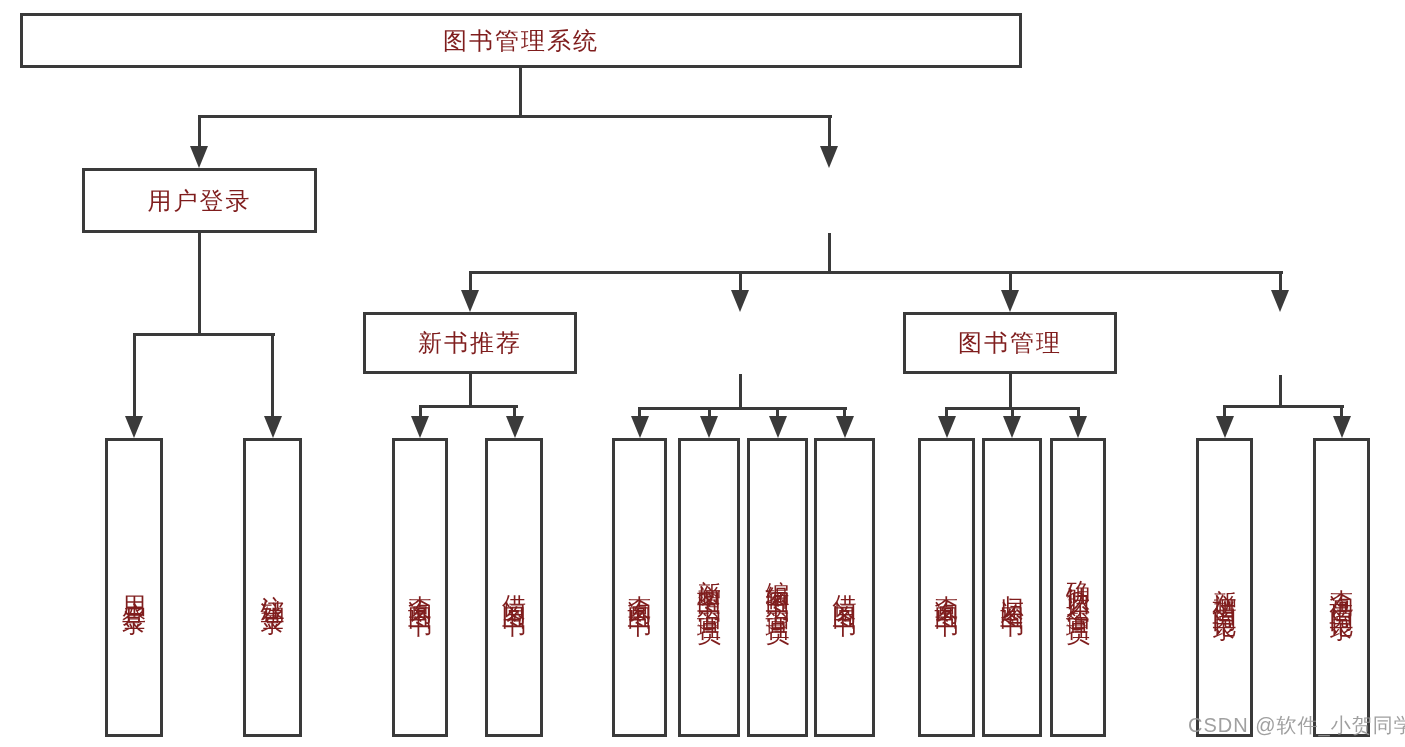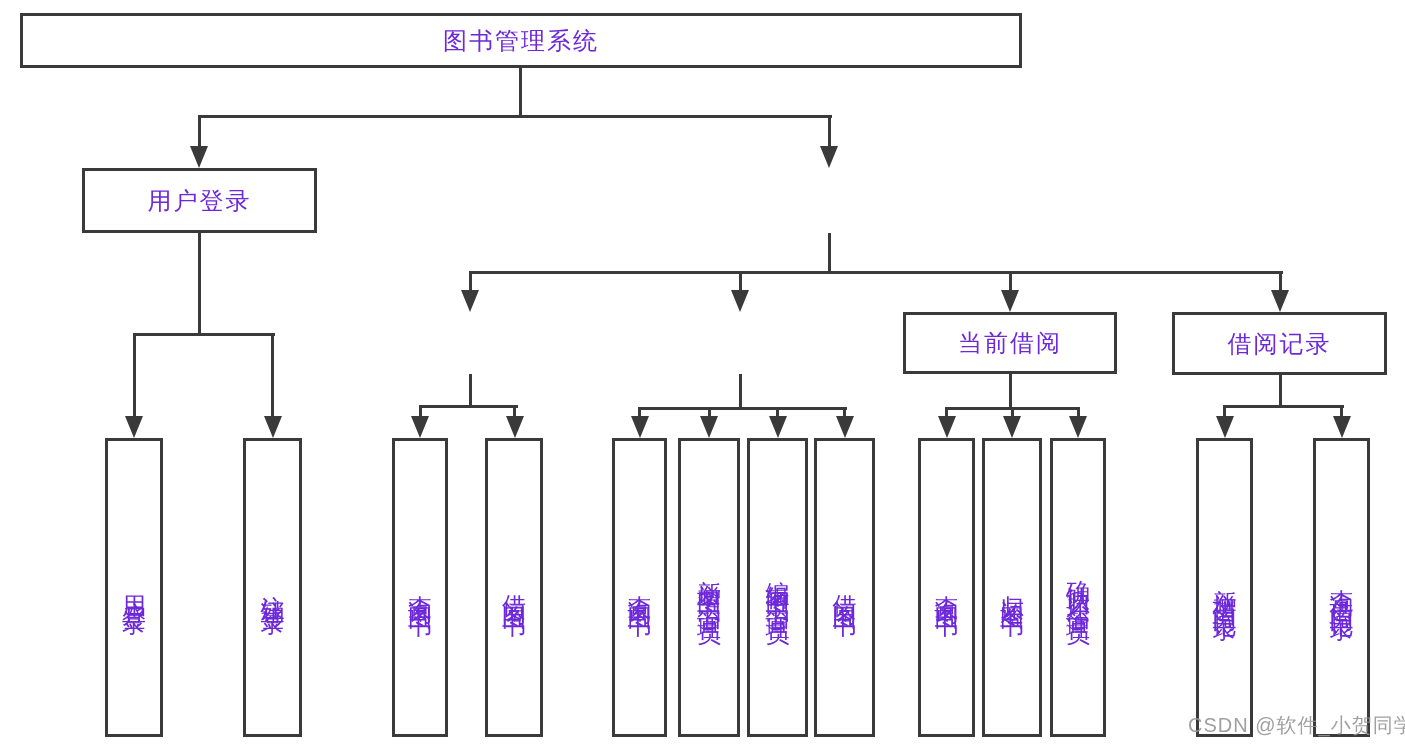--- a/index.html
+++ b/index.html
@@ -11,21 +11,21 @@
     overflow:hidden;
   }
   .box{
     position:absolute;
     box-sizing:border-box;
     border:3px solid #3a3a3a;
     background:#ffffff;
     display:flex;
     align-items:center;
     justify-content:center;
-    color:#6d28d9;
+    color:#7f1d1d;
   }
   .box.h span{
     font-size:24px;
     letter-spacing:2px;
     white-space:nowrap;
   }
   .box.v span{
     writing-mode:vertical-rl;
     text-orientation:mixed;
     font-size:24px;
@@ -84,25 +84,25 @@
   <div class="ln" style="left:468.5px;top:271px;width:814px;height:3px"></div>
   <div class="ln" style="left:468.5px;top:271px;width:3px;height:21px"></div>
   <div class="ln" style="left:738.5px;top:271px;width:3px;height:21px"></div>
   <div class="ln" style="left:1008.5px;top:271px;width:3px;height:21px"></div>
   <div class="ln" style="left:1278.5px;top:271px;width:3px;height:21px"></div>
   <div class="arw" style="left:461px;top:290px"></div>
   <div class="arw" style="left:731px;top:290px"></div>
   <div class="arw" style="left:1001px;top:290px"></div>
   <div class="arw" style="left:1271px;top:290px"></div>
 
+  <div class="box h" style="left:363px;top:312px;width:214px;height:62px">
+    <span>新书推荐</span>
+  </div>
   <div class="box h" style="left:903px;top:312px;width:214px;height:62px">
-    <span>当前借阅</span>
-  </div>
-  <div class="box h" style="left:1172px;top:312px;width:215px;height:63px">
-    <span>借阅记录</span>
+    <span>图书管理</span>
   </div>
 
   <div class="ln" style="left:468.5px;top:374px;width:3px;height:34px"></div>
   <div class="ln" style="left:418.5px;top:405px;width:99px;height:3px"></div>
   <div class="ln" style="left:418.5px;top:405px;width:3px;height:13px"></div>
   <div class="ln" style="left:513px;top:405px;width:3px;height:13px"></div>
   <div class="arw" style="left:411px;top:416px"></div>
   <div class="arw" style="left:506px;top:416px"></div>
 
   <div class="ln" style="left:738.5px;top:374px;width:3px;height:36px"></div>

